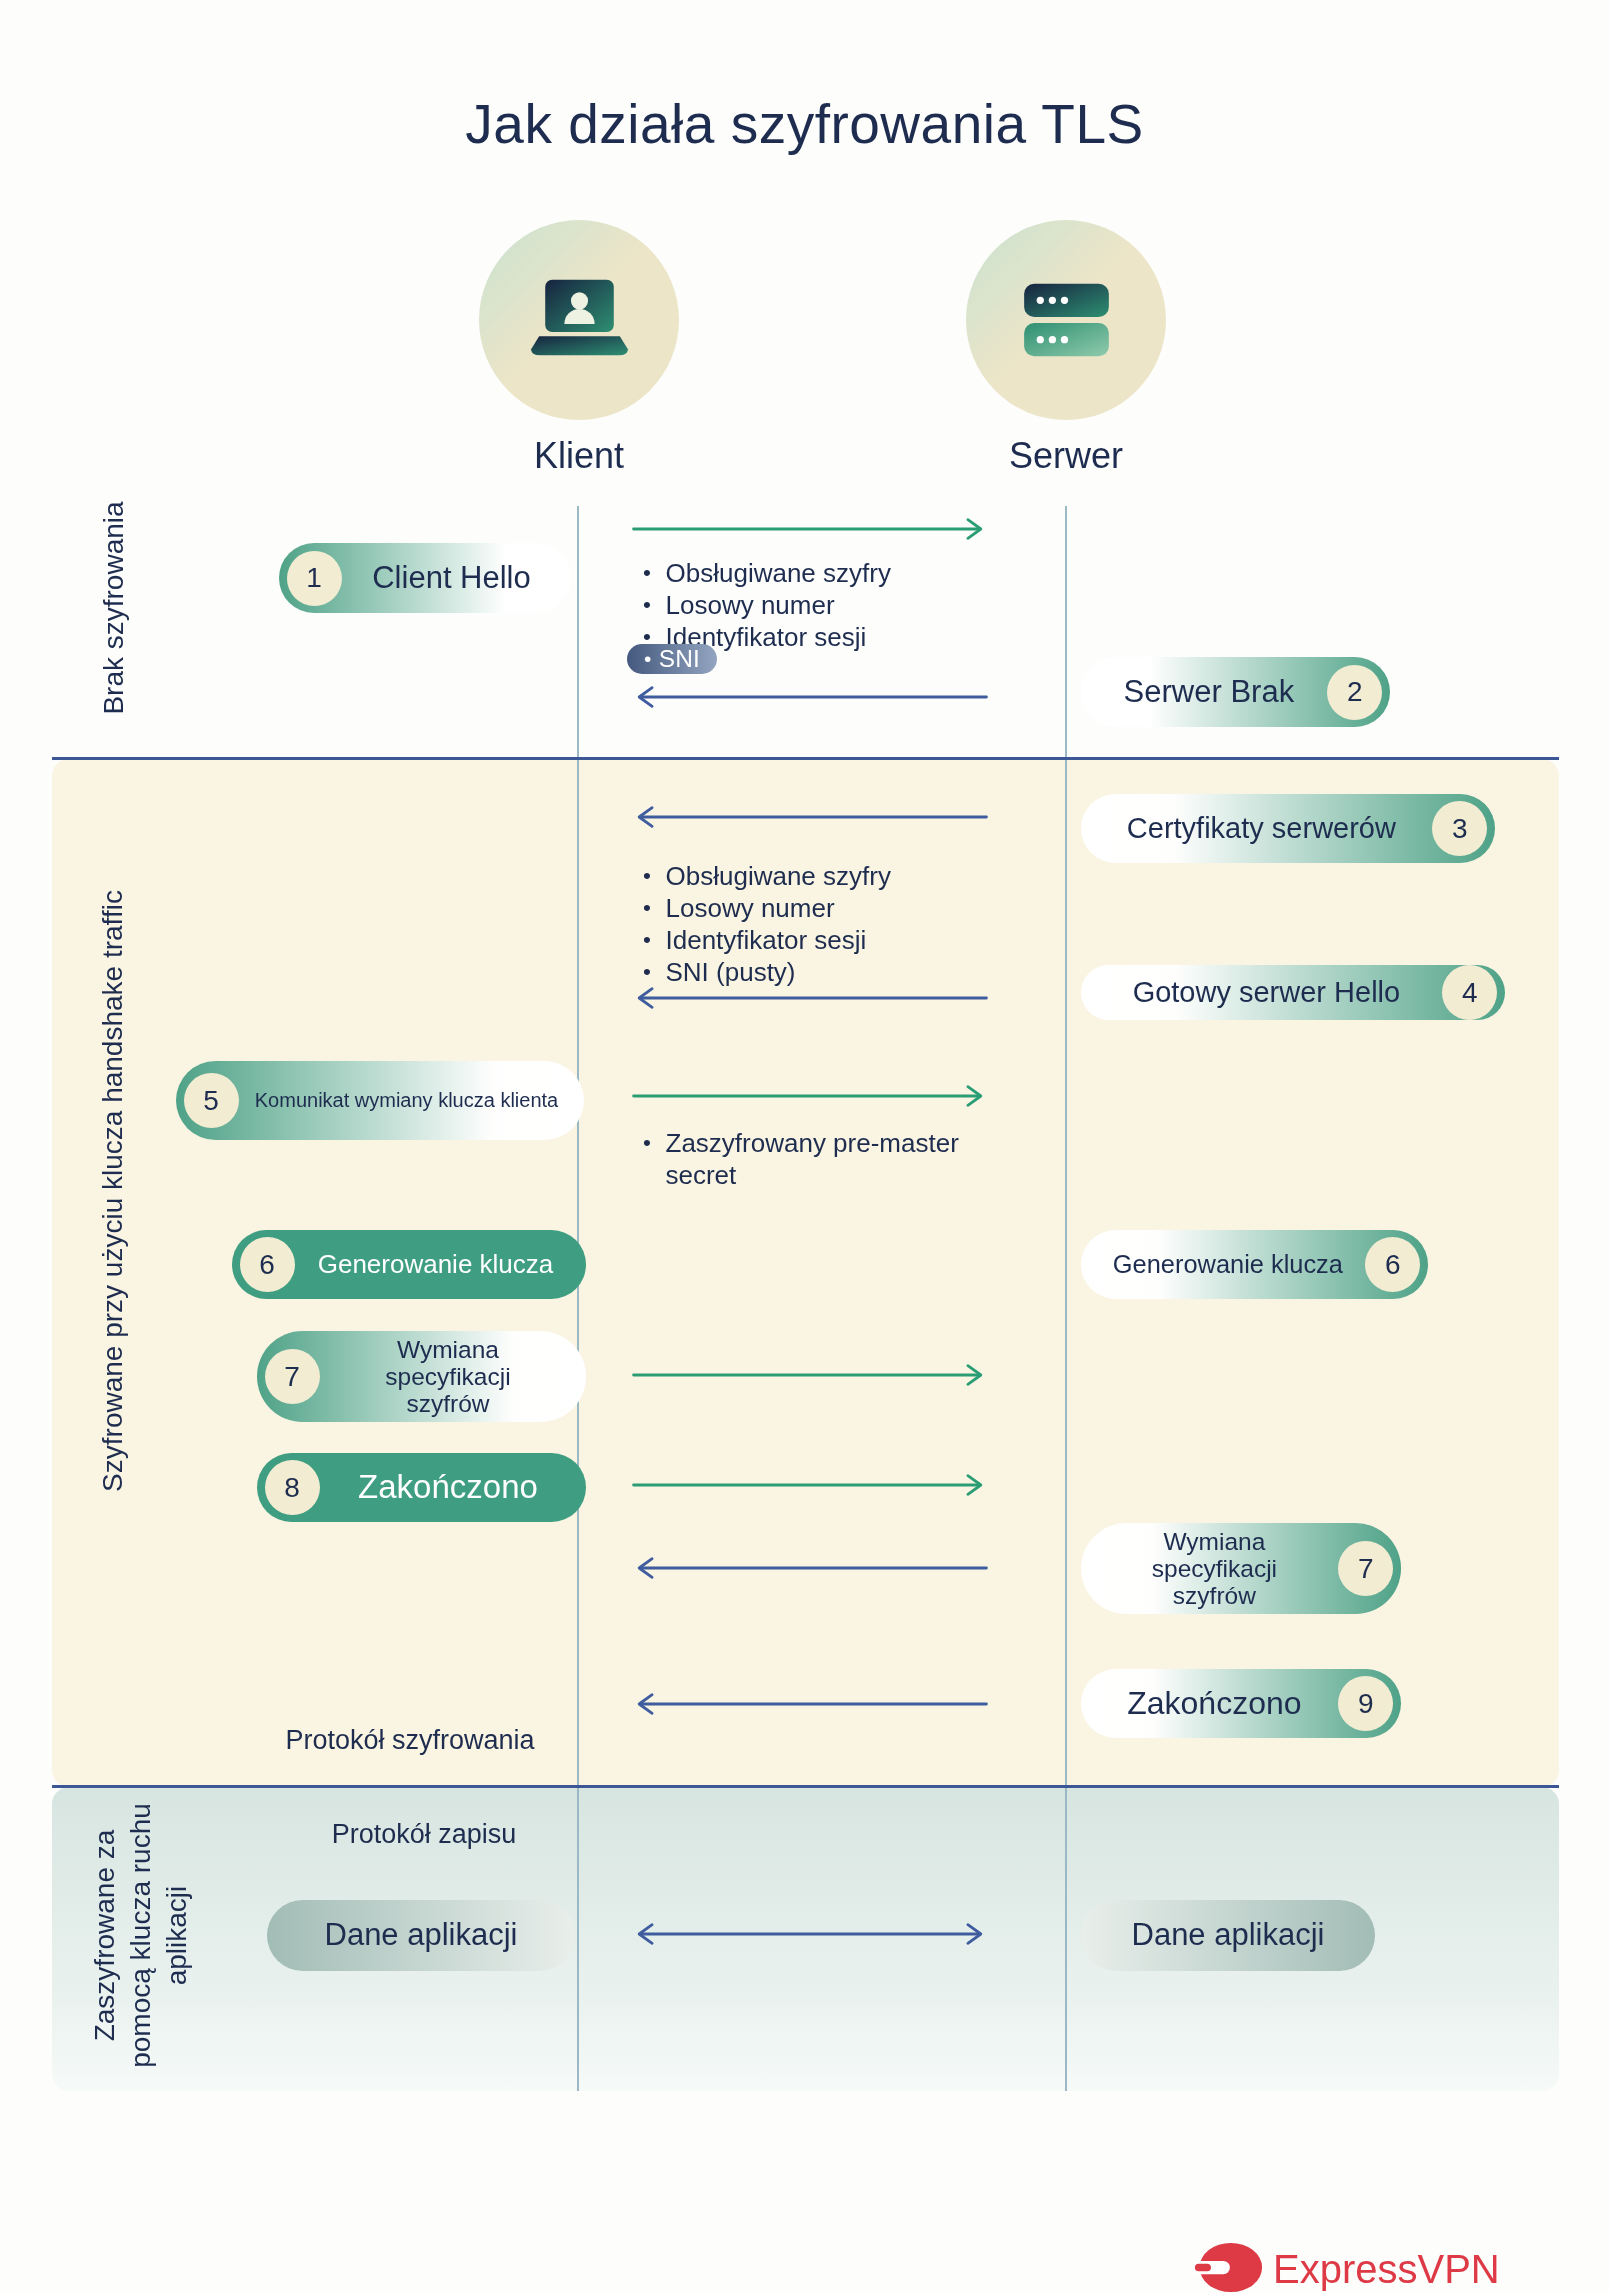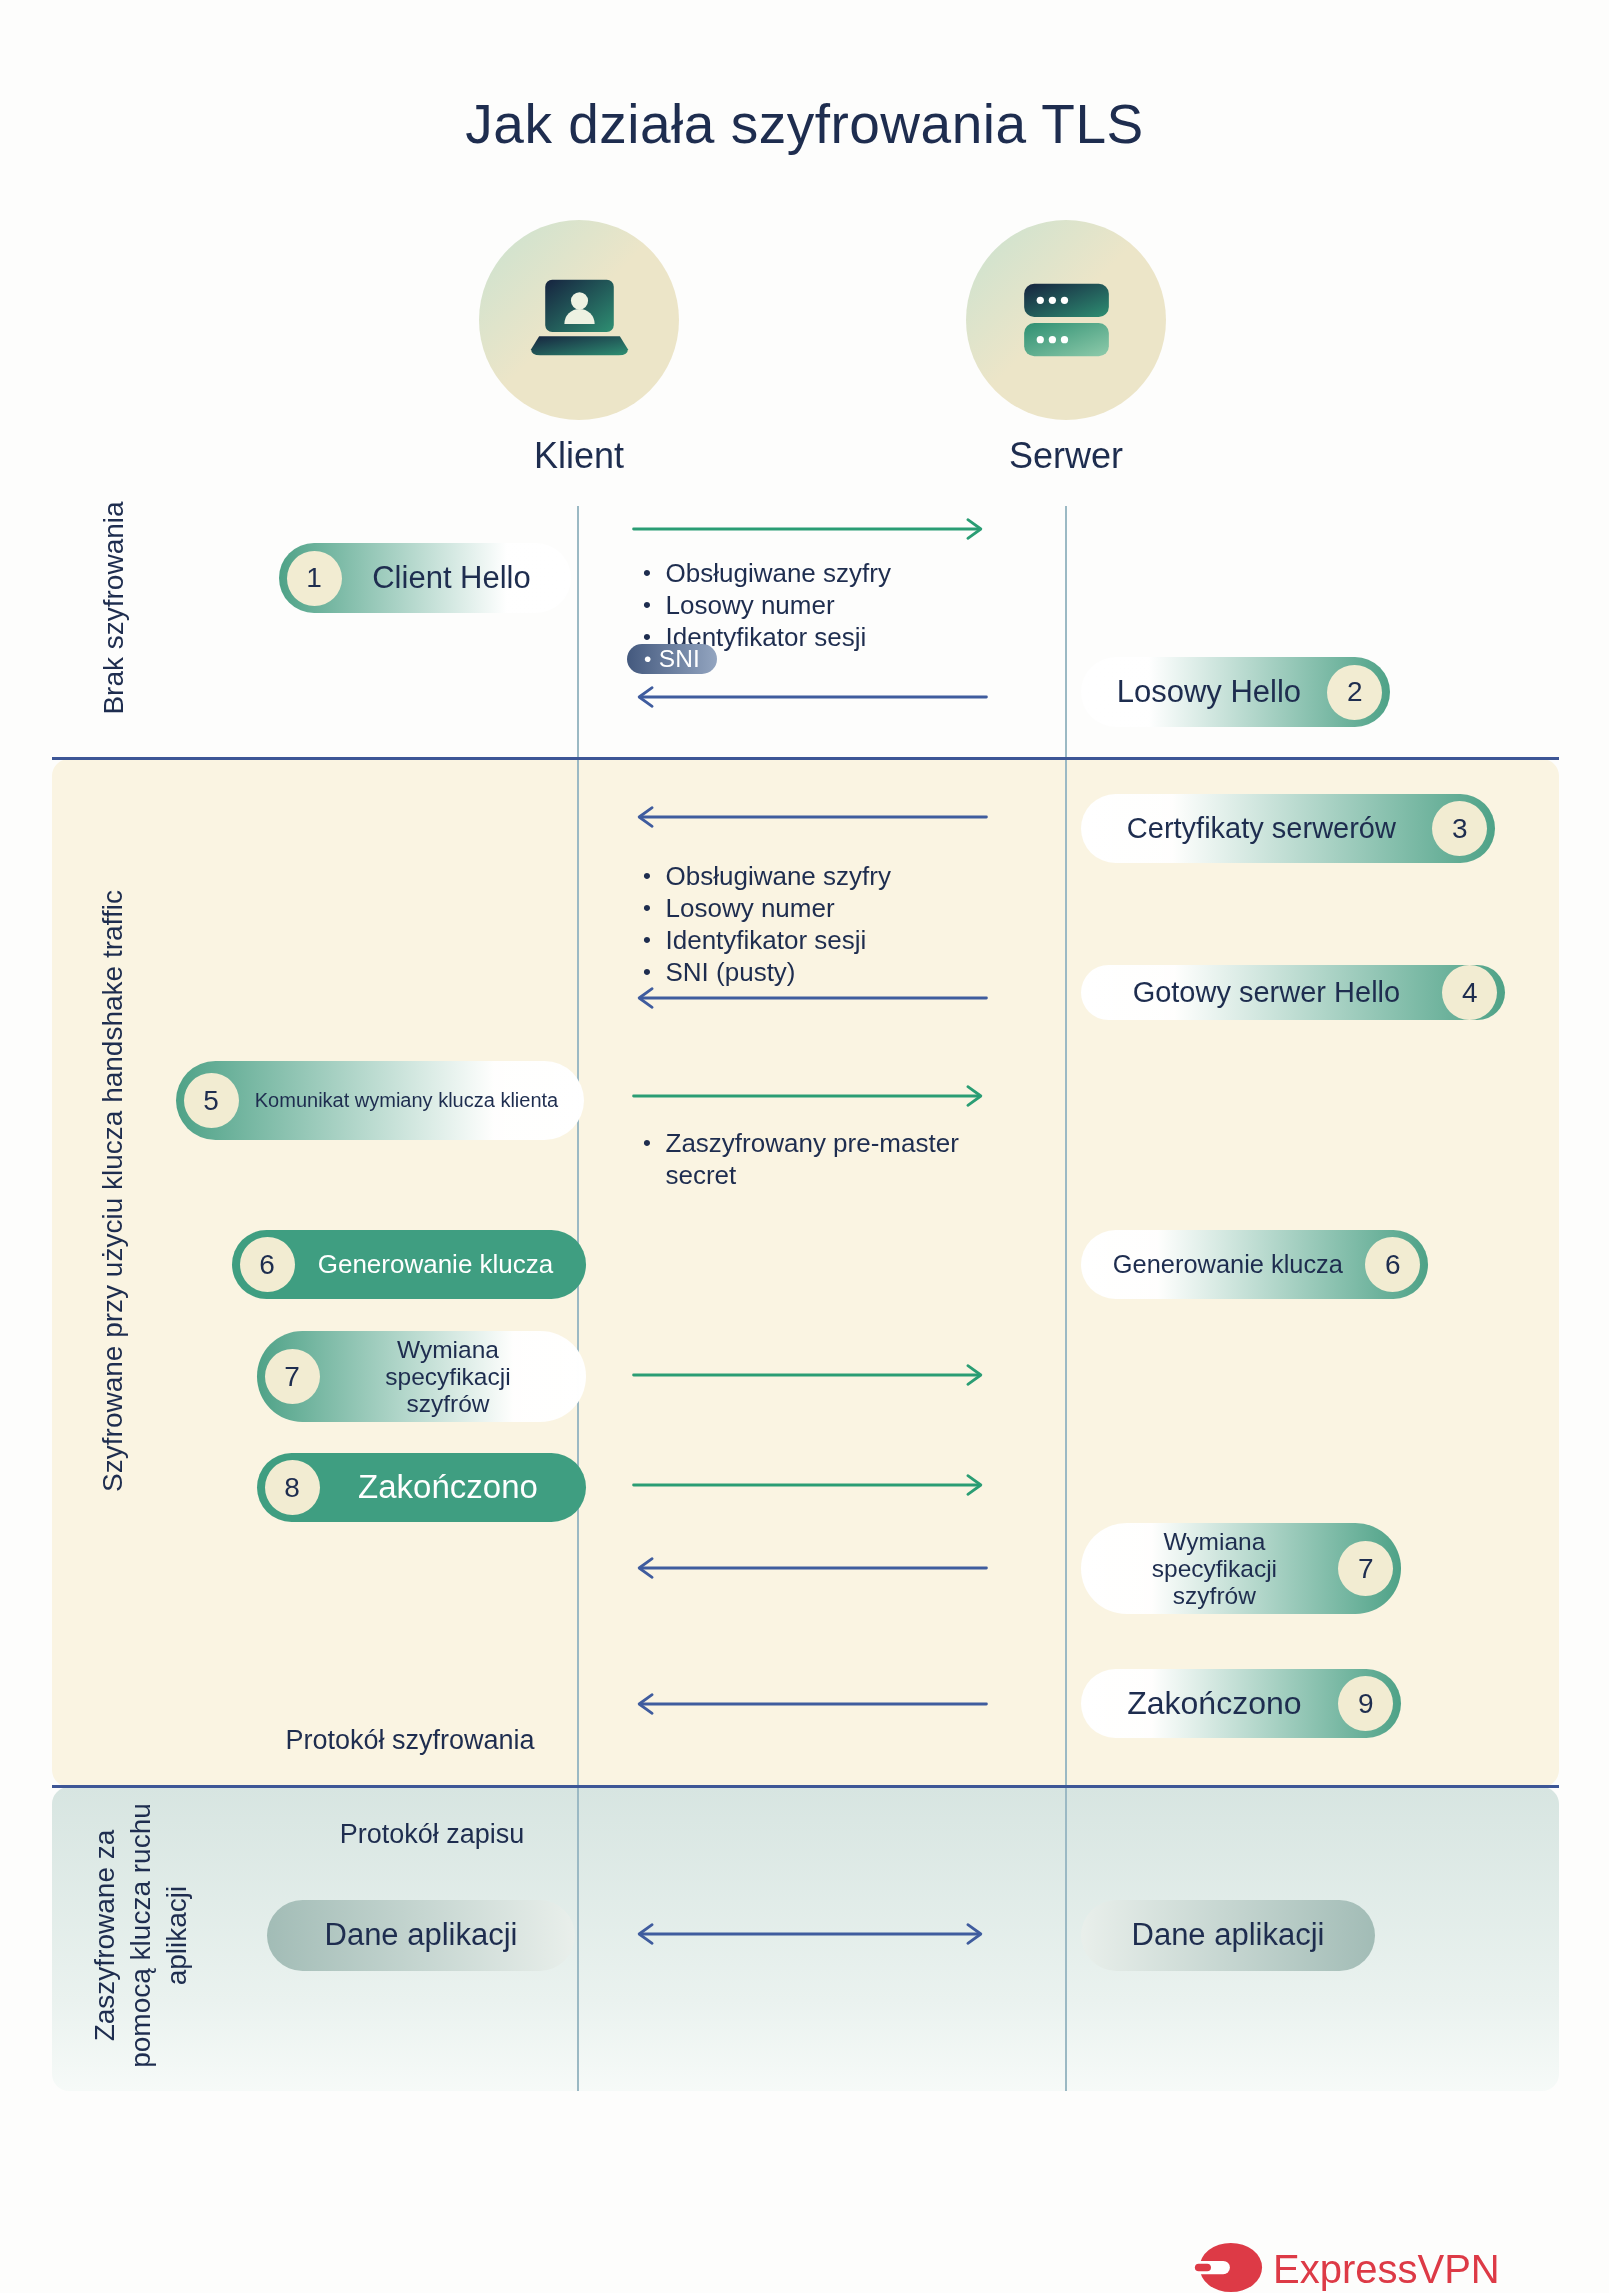--- a/index.html
+++ b/index.html
@@ -147,21 +147,21 @@
     <li>Identyfikator sesji</li>
   </ul>
   <div class="abs sni-pill" style="left:627px;top:644px;">SNI</div>
 
   <svg class="arrow" style="left:629px;top:684px;" width="362" height="26" viewBox="0 0 384 28">
     <line x1="10" y1="14" x2="382" y2="14" class="stroke-blue"></line>
     <polyline points="22,4 8,14 22,24" class="stroke-blue"></polyline>
   </svg>
 
   <div class="abs pill pill-right" style="left:1081px;top:657px;width:292px;height:70px;">
-    <div class="label" style="font-size:31px;">Losowy Hello</div>
+    <div class="label" style="font-size:31px;">Serwer Brak</div>
     <div class="badge">2</div>
   </div>
 
   <svg class="arrow" style="left:629px;top:804px;" width="362" height="26" viewBox="0 0 384 28">
     <line x1="10" y1="14" x2="382" y2="14" class="stroke-blue"></line>
     <polyline points="22,4 8,14 22,24" class="stroke-blue"></polyline>
   </svg>
 
   <div class="abs pill pill-right" style="left:1081px;top:794px;width:397px;height:69px;">
     <div class="label" style="font-size:29px;">Certyfikaty serwerów</div>
@@ -248,21 +248,21 @@
     <div class="badge">9</div>
   </div>
 
   <svg class="arrow" style="left:629px;top:1691px;" width="362" height="26" viewBox="0 0 384 28">
     <line x1="10" y1="14" x2="382" y2="14" class="stroke-blue"></line>
     <polyline points="22,4 8,14 22,24" class="stroke-blue"></polyline>
   </svg>
 
   <div class="abs proto-label" style="left:269px;top:1725px;width:282px;">Protokół szyfrowania</div>
 
-  <div class="abs proto-label" style="left:291px;top:1819px;width:282px;">Protokół zapisu</div>
+  <div class="abs proto-label" style="left:283px;top:1819px;width:282px;">Protokół zapisu</div>
 
   <div class="abs pill pill-data-left" style="left:267px;top:1900px;width:308px;height:71px;">
     <div class="label">Dane aplikacji</div>
   </div>
 
   <svg class="arrow" style="left:629px;top:1921px;" width="362" height="26" viewBox="0 0 384 28">
     <line x1="10" y1="14" x2="374" y2="14" class="stroke-blue"></line>
     <polyline points="22,4 8,14 22,24" class="stroke-blue"></polyline>
     <polyline points="362,4 376,14 362,24" class="stroke-blue"></polyline>
   </svg>

